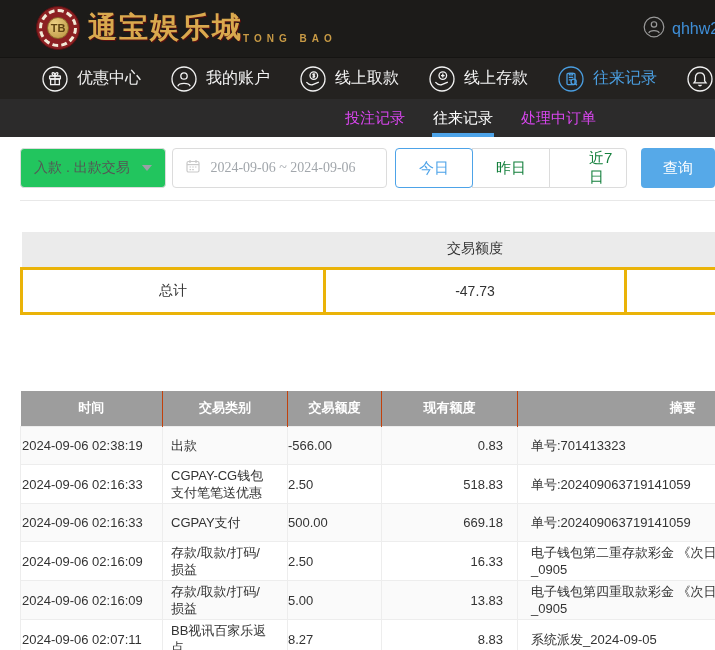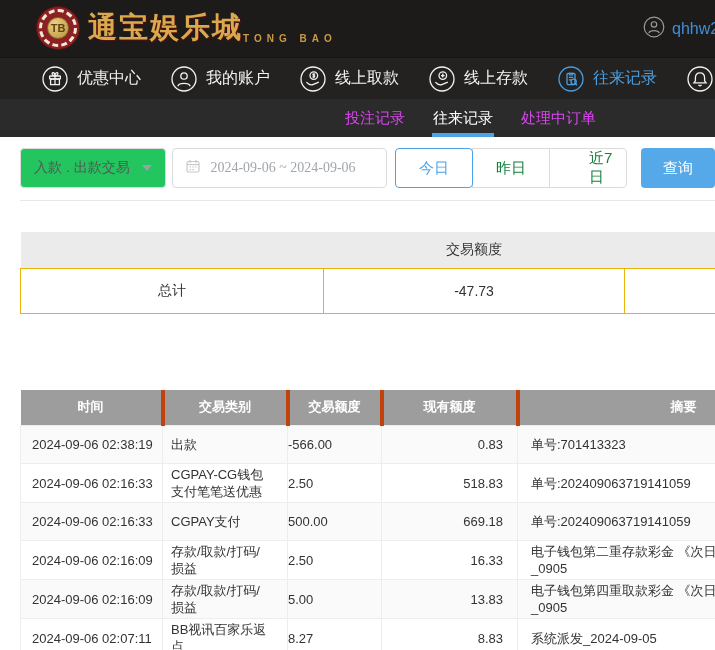--- a/index.html
+++ b/index.html
@@ -63,32 +63,32 @@
   .search-btn { width:80px; height:40px; margin-left:14px; border:none; border-radius:4px;
                 background:#56a9e8; color:#fff; font-size:15px; cursor:pointer;
                 display:flex; align-items:center; justify-content:center; }
 
   .divider { width:820px; height:1px; background:#e8e8e8; margin:12px 0 0 20px; }
 
   
   .summary-table { margin:31px 0 0 20px; width:820px; border-collapse:collapse;
                    table-layout:fixed; font-size:14px; color:#333; }
   .summary-table th { height:36px; background:#ebebeb; font-weight:normal; text-align:center; }
-  .summary-table td { height:45px; border:1px solid #eab308; text-align:center; background:#fff; }
+  .summary-table td { height:45px; border:3px solid #eab308; text-align:center; background:#fff; }
 
   
   .records-table { margin:76px 0 0 20px; width:827px; border-collapse:collapse;
                    table-layout:fixed; font-size:13px; color:#333; }
   .records-table th { height:36px; background:#9d9d9d; color:#fff; font-weight:bold;
-                      text-align:center; border-right:4px solid #c2410c; }
+                      text-align:center; border-right:1px solid #c2410c; }
   .records-table th:last-child { border-right:none; }
   .records-table td { height:38px; border:1px solid #ededed; background:#fff;
                       padding:2px 0; line-height:17px; vertical-align:middle; }
   .records-table tr:nth-child(even) td { background:#fafafa; }
-  td.c-time    { padding-left:11px; white-space:nowrap; }
+  td.c-time    { padding-left:1px; white-space:nowrap; }
   td.c-type    { padding-left:8px; white-space:pre-line; }
   td.c-amount  { text-align:left; padding-right:12px; }
   td.c-balance { text-align:right; padding-right:14px; }
   td.c-summary { padding-left:13px; white-space:pre-line; }
 </style>
 </head>
 <body>
 
 <div class="topbar">
   <div class="logo">

